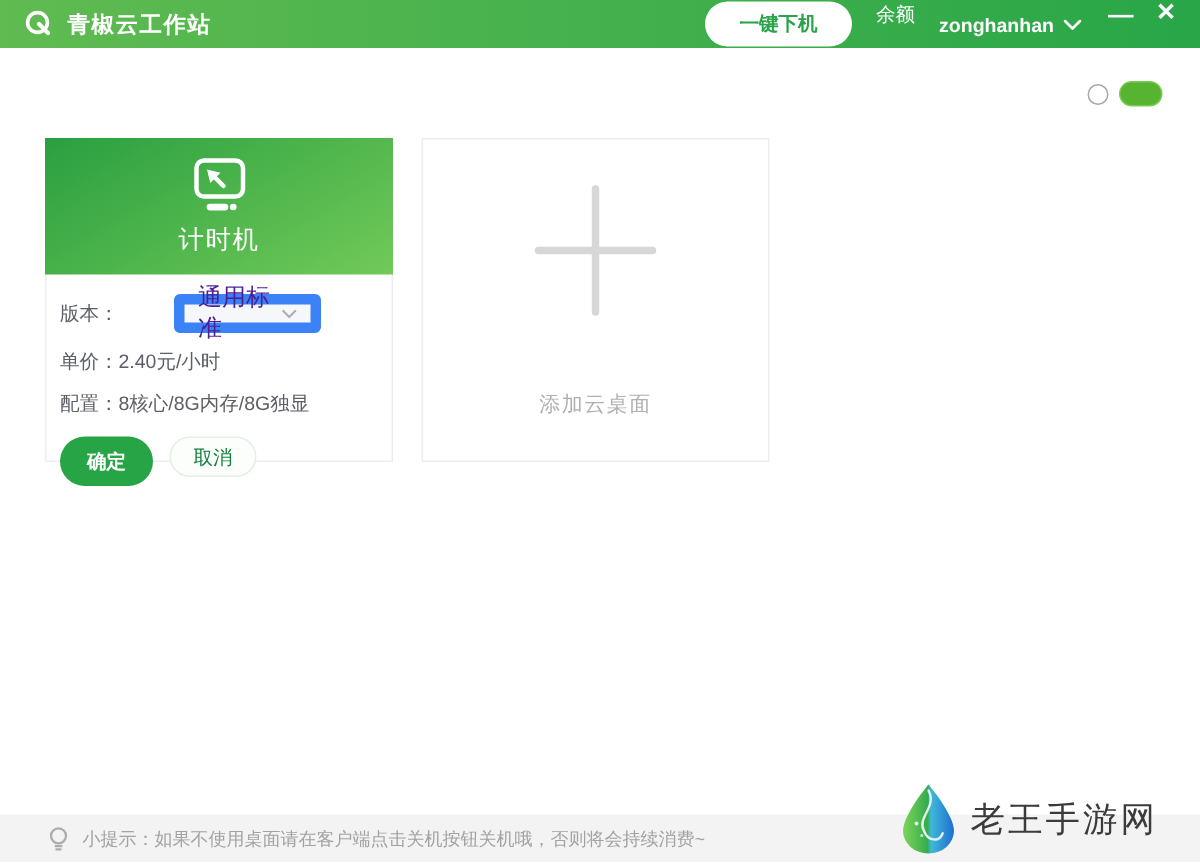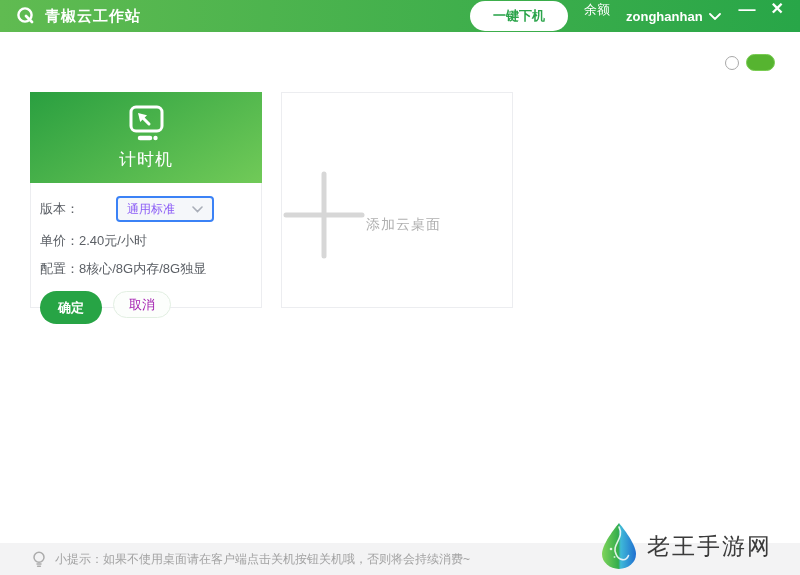--- a/index.html
+++ b/index.html
@@ -31,31 +31,31 @@
   
   .cards{position:absolute;top:92px;left:30px;display:flex;gap:19px;}
   .card{width:232px;height:216px;box-sizing:border-box;background:#fff;border:1px solid #ecedf0;}
   .machine-head{height:91px;margin:-1px -1px 0 -1px;
     background:linear-gradient(150deg,#2a9f40 0%,#71ca58 100%);
     display:flex;flex-direction:column;align-items:center;justify-content:center;gap:5px;}
   .machine-name{color:#fff;font-size:17px;font-weight:normal;letter-spacing:1px;}
   .machine-body{padding:13px 10px 0 9px;font-size:13px;color:#5c6066;}
   .row-version{display:flex;align-items:center;margin-bottom:10px;gap:33px;}
   .version-select{margin-left:4px;width:98px;height:26px;background:#f5f7fa;
-    border:2px solid #3b82f6;border-radius:4px;display:flex;align-items:center;
-    justify-content:space-between;padding:0 9px;box-sizing:border-box;color:#8b5cf6;
-    font-size:12px;cursor:pointer;}
+    border:7px solid #3b82f6;border-radius:4px;display:flex;align-items:center;
+    justify-content:space-between;padding:0 9px;box-sizing:border-box;color:#4c1d95;
+    font-size:16px;cursor:pointer;}
   .row-text{margin-bottom:10px;white-space:nowrap;}
   .btn-row{display:flex;gap:11px;margin-top:13px;padding-left:0;}
   .btn-confirm{background:#27a445;color:#fff;border:none;border-radius:999px;
     height:33px;padding:0 18px;font-size:13px;cursor:pointer;font-weight:bold;}
-  .btn-cancel{background:#fcfefc;color:#a21caf;border:1px solid #e2efe2;border-radius:999px;
+  .btn-cancel{background:#fcfefc;color:#15803d;border:1px solid #e2efe2;border-radius:999px;
     height:27px;padding:0 15px;font-size:13px;cursor:pointer;}
 
-  .add-card{display:flex;flex-direction:row;align-items:center;cursor:pointer;text-align:right;}
+  .add-card{display:flex;flex-direction:column;align-items:center;cursor:pointer;text-align:right;}
   .plus-icon{margin-top:30px;}
   .add-label{margin-top:50px;font-size:14px;color:#b0b0b0;letter-spacing:1px;}
 
   
   .footer{position:absolute;left:0;right:0;bottom:0;height:32px;background:#f3f3f4;
     display:flex;align-items:center;padding-left:32px;gap:9px;color:#a2a2a2;
     font-size:12px;box-sizing:border-box;}
 
   
   .watermark{position:absolute;right:28px;bottom:5px;display:flex;align-items:center;gap:8px;}

